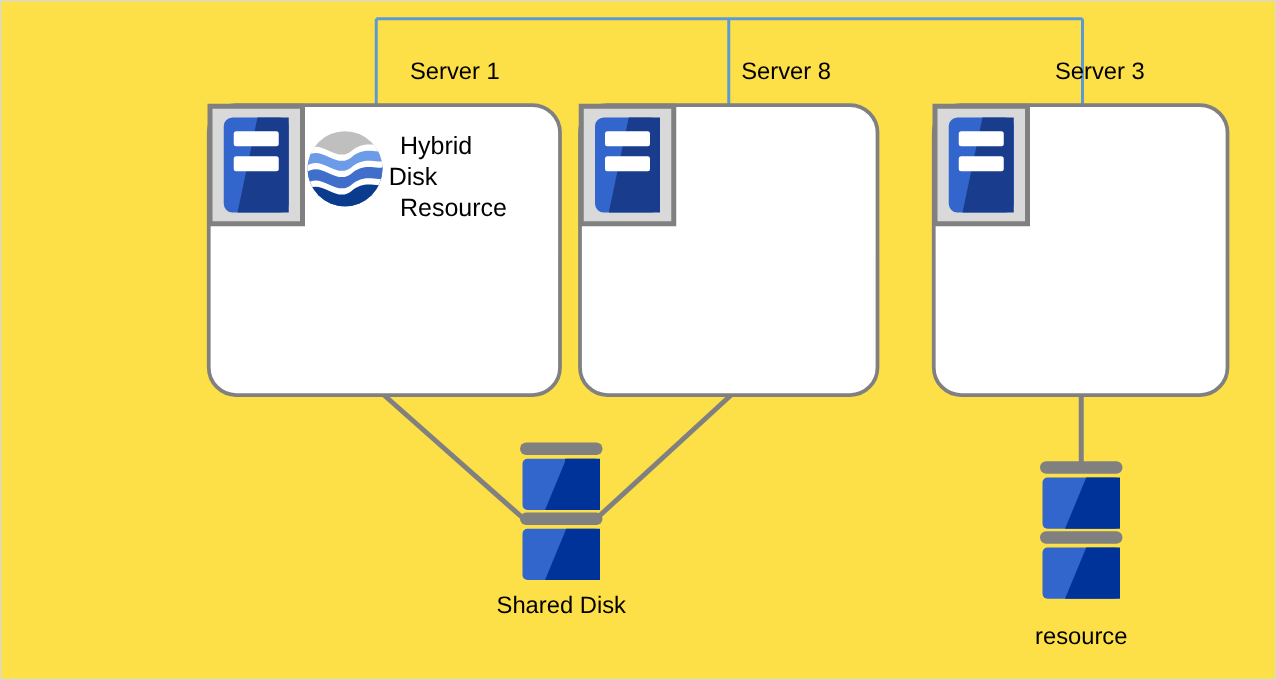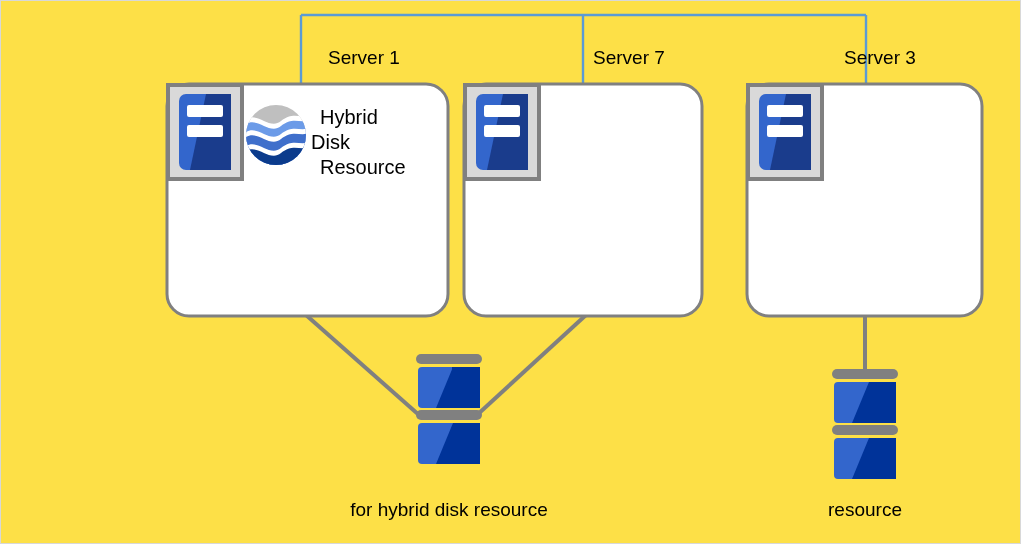--- a/index.html
+++ b/index.html
@@ -95,24 +95,24 @@
       <rect x="831" y="368" width="66" height="10" rx="5" fill="#808080"></rect>
       <rect x="833" y="381" width="62" height="41" rx="4" fill="#3366CC"></rect>
       <path d="M868,381 L895,381 L895,422 L851,422 Z" fill="#003399"></path>
       <rect x="831" y="424" width="66" height="10" rx="5" fill="#808080"></rect>
       <rect x="833" y="437" width="62" height="41" rx="4" fill="#3366CC"></rect>
       <path d="M868,437 L895,437 L895,478 L851,478 Z" fill="#003399"></path>
     </g>
   </svg>
 
   <div class="lbl server-title" style="left:327px;top:46px;">Server 1</div>
-  <div class="lbl server-title" style="left:592px;top:46px;">Server 7</div>
+  <div class="lbl server-title" style="left:592px;top:46px;">Server 8</div>
   <div class="lbl server-title" style="left:843px;top:46px;">Server 3</div>
 
   <div class="lbl res-label" style="left:319px;top:104px;">Hybrid</div>
   <div class="lbl res-label" style="left:310px;top:129px;">Disk</div>
   <div class="lbl res-label" style="left:319px;top:154px;">Resource</div>
 
-  <div class="lbl caption" style="left:298px;top:496px;width:300px;">for hybrid disk resource</div>
+  <div class="lbl caption" style="left:298px;top:471px;width:300px;">Shared Disk</div>
 
   <div class="lbl caption" style="left:744px;top:496px;width:240px;">resource</div>
 
 </div>
 
 </body></html>

